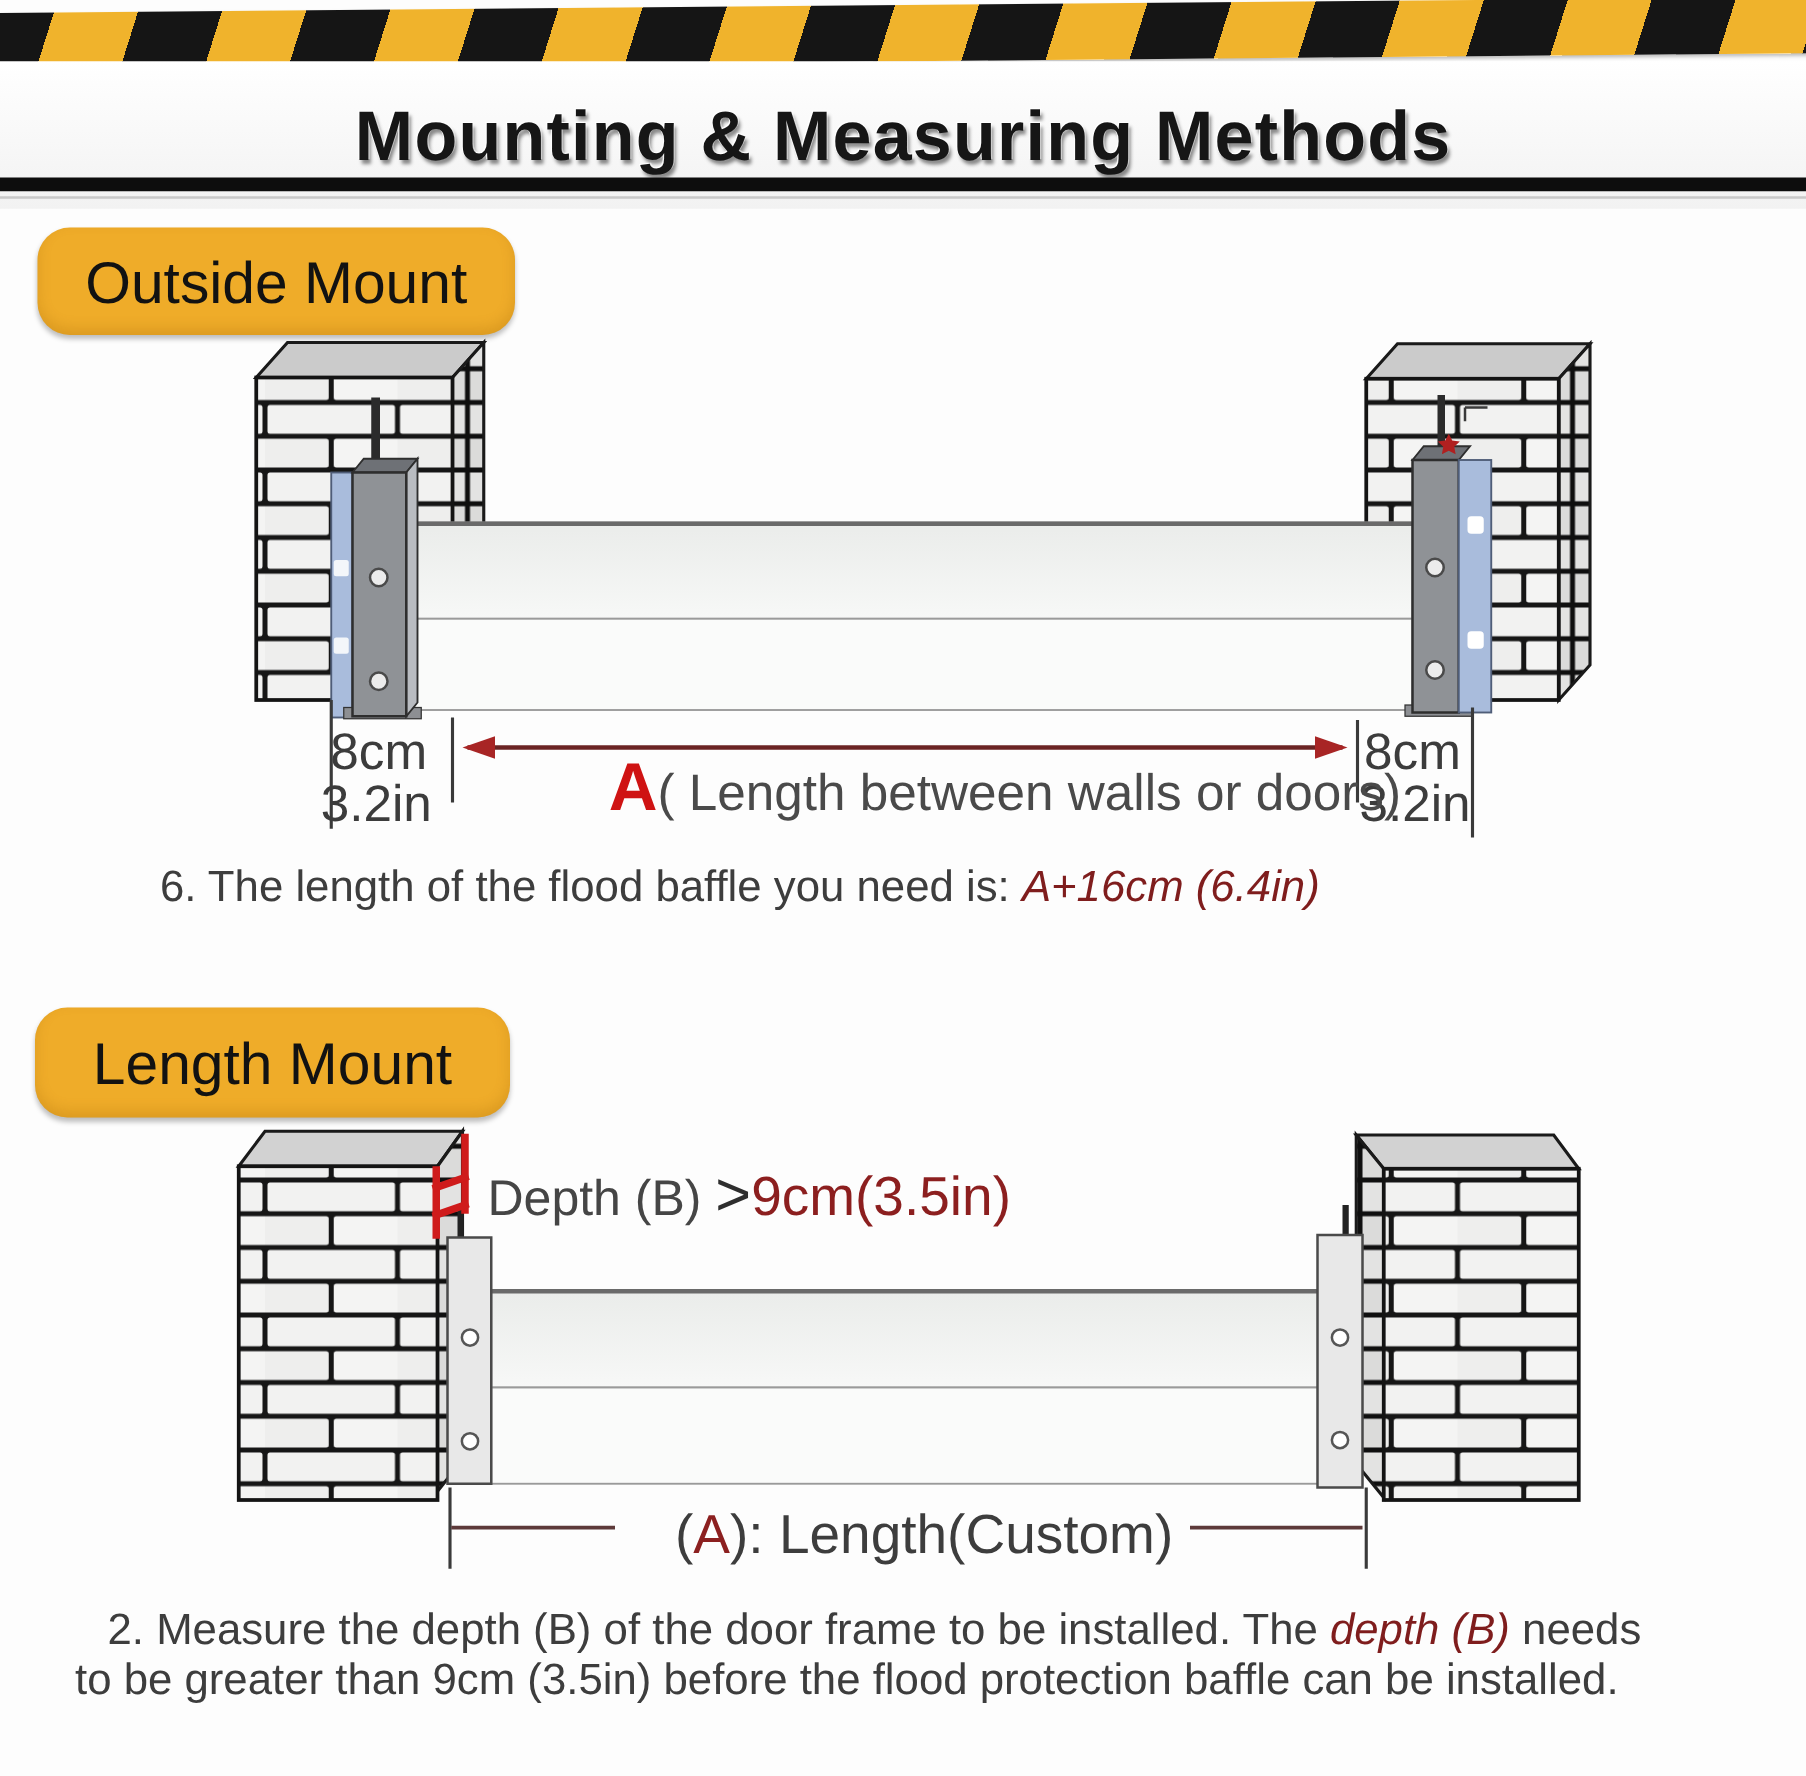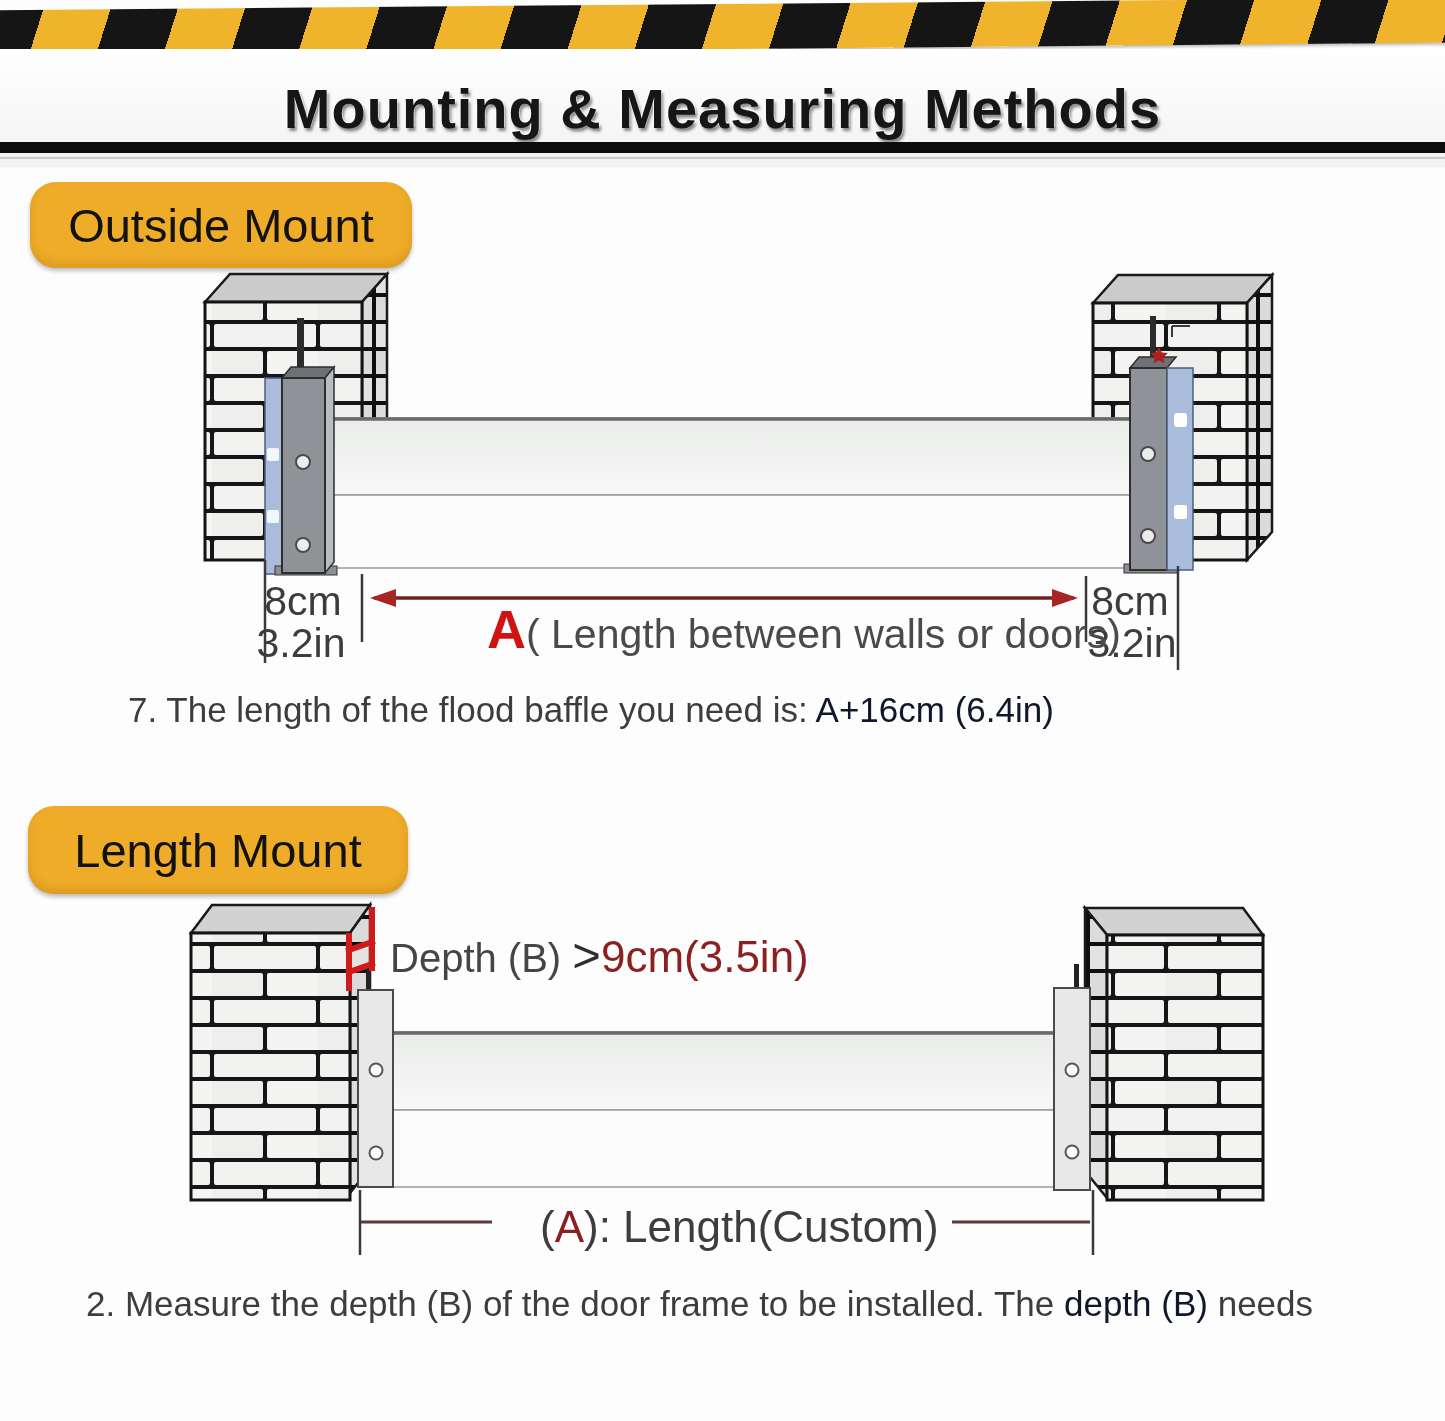--- a/index.html
+++ b/index.html
@@ -30,21 +30,21 @@
   .d2{top:890px;width:1445px;height:390px;}
   svg text{font-family:"Liberation Sans",sans-serif;}
   
   .steps{position:absolute;color:#3d3d3d;font-size:35px;line-height:1.0;}
   .steps-outside{left:128px;top:692px;}
   .steps-outside .step{margin-bottom:19px;}
   .steps-bottom{left:60px;top:1286px;}
   .step{white-space:nowrap;}
   .bl1{margin-left:28px;margin-bottom:20px;}
   .bl2{margin-left:26px;margin-bottom:5px;text-align:center;}
-  .red{color:#0f172a;}
+  .red{color:#7f1d1d;font-style:italic;}
   .dkred{color:#7c2424;}
 </style>
 </head>
 <body>
 
 <div class="page">
 
   <header>
     <div class="hazard"></div>
     <div class="title-band">
@@ -135,21 +135,21 @@
     </g>
 
     <text x="303" y="347" font-size="41" fill="#3c3c3c" text-anchor="middle">8cm</text>
     <text x="301" y="389" font-size="41" fill="#3c3c3c" text-anchor="middle">3.2in</text>
     <text x="1130" y="347" font-size="41" fill="#3c3c3c" text-anchor="middle">8cm</text>
     <text x="1132" y="389" font-size="41" fill="#3c3c3c" text-anchor="middle">3.2in</text>
     <text x="487" y="380"><tspan font-size="54" font-weight="bold" fill="#cf1313">A</tspan><tspan font-size="41" fill="#4a4a4a">( Length between walls or doors)</tspan></text>
   </svg>
 
   <div class="steps steps-outside">
-    <div class="step"><span>7. The length of the flood baffle you need is: </span><span class="red">A+16cm (6.4in)</span></div>
+    <div class="step"><span>6. The length of the flood baffle you need is: </span><span class="red">A+16cm (6.4in)</span></div>
   </div>
 
   <div class="chip chip-inside">
     <span>Length Mount</span>
   </div>
 
   <svg class="diagram d2" viewBox="0 0 1445 390">
 
     <g>
       <polygon points="191,43 212,15 370,15 350,43" fill="#d2d2d2" stroke="#1a1a1a" stroke-width="2.5"></polygon>
@@ -196,15 +196,16 @@
       <line x1="360" y1="300" x2="360" y2="365" stroke="#3a3a3a" stroke-width="2.5"></line>
       <line x1="1093" y1="300" x2="1093" y2="365" stroke="#3a3a3a" stroke-width="2.5"></line>
       <line x1="361" y1="332" x2="492" y2="332" stroke="#5d3a3a" stroke-width="3"></line>
       <line x1="952" y1="332" x2="1090" y2="332" stroke="#5d3a3a" stroke-width="3"></line>
     </g>
     <text x="540" y="352" font-size="44"><tspan fill="#3d3d3d">(</tspan><tspan fill="#8c2020">A</tspan><tspan fill="#3d3d3d">): Length(Custom)</tspan></text>
   </svg>
 
   <div class="steps steps-bottom">
     <div class="step bl2"><span>2. Measure the depth (B) of the door frame to be installed. The </span><span class="red">depth (B)</span><span> needs</span></div>
+    <div class="step"><span>to be greater than 9cm (3.5in) before the flood protection baffle can be installed.</span></div>
   </div>
 
 </div>
 
 </body></html>

